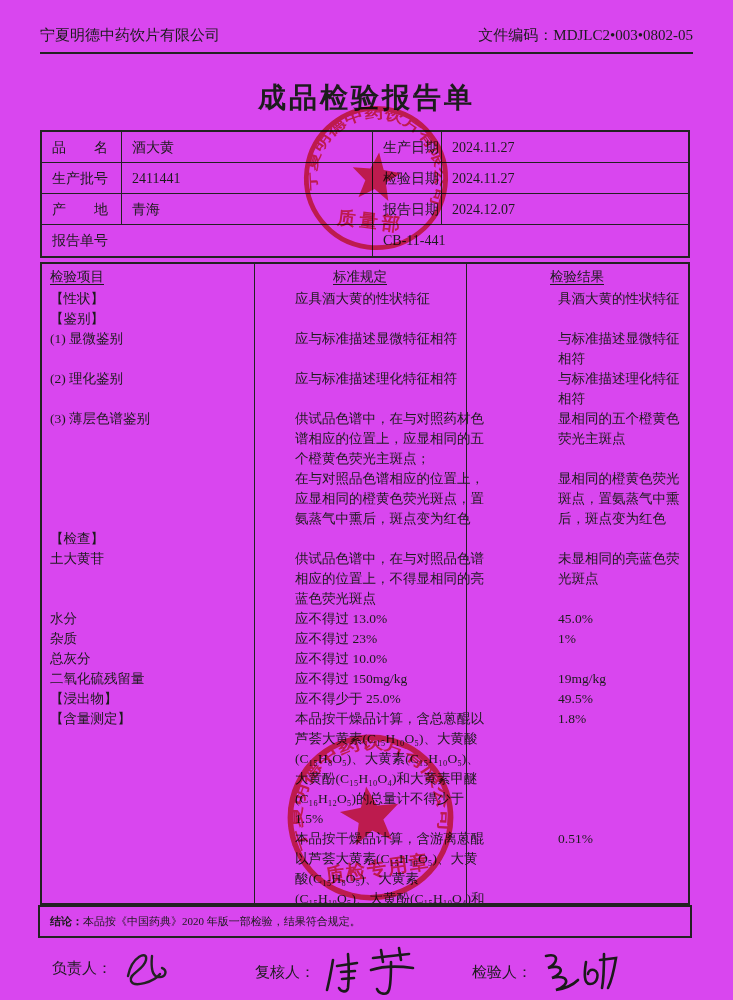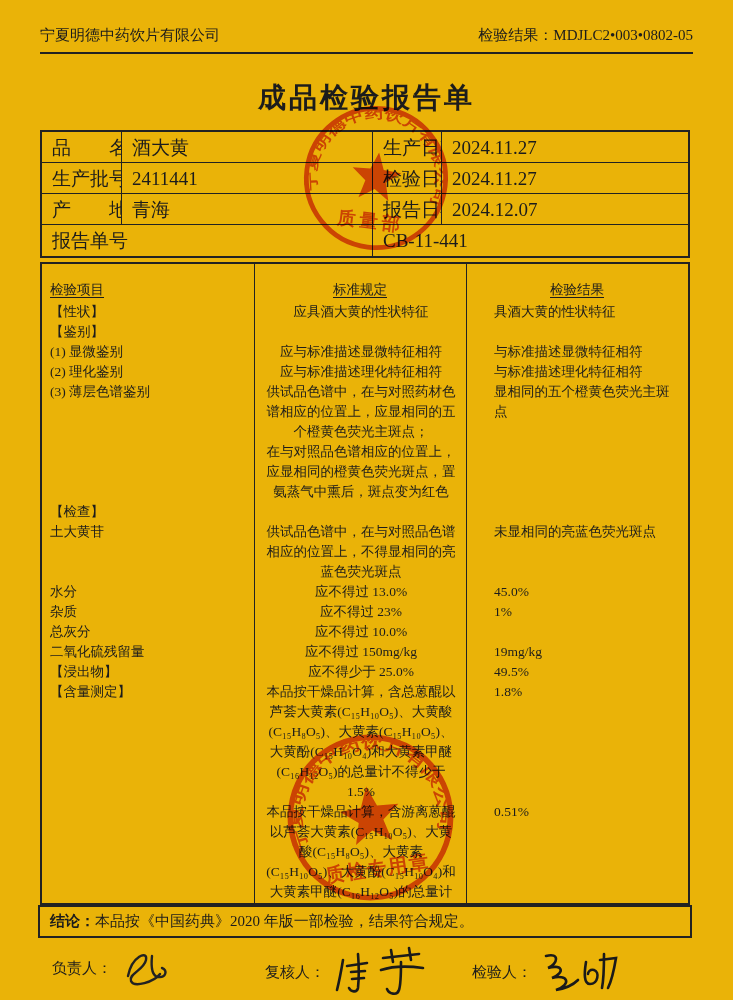--- a/index.html
+++ b/index.html
@@ -1,17 +1,17 @@
 <!DOCTYPE html>
 <html style="--stamp-color: #d84434;"><head>
 <meta charset="utf-8">
 <style>
   html,body{margin:0;padding:0;background:#888;}
   #page{
-    position:relative;width:733px;height:1000px;background:#eab308;
+    position:relative;width:733px;height:1000px;background:#d946ef;
     margin:0 auto;overflow:hidden;
     font-family:"Liberation Serif","DejaVu Serif",serif;
     color:#1c1c1c;
   }
   
   .doc-header{
     position:absolute;left:40px;right:40px;top:26px;
     display:flex;justify-content:space-between;align-items:flex-end;
     font-size:15px;
   }
@@ -21,73 +21,73 @@
   .doc-title{
     position:absolute;left:0;right:0;top:79px;text-align:center;
     font-family:"Liberation Sans","DejaVu Sans",sans-serif;
     font-size:28px;font-weight:bold;letter-spacing:3px;
   }
   
   .info-table{
     position:absolute;left:40px;top:130px;width:650px;
     border:2px solid #222;box-sizing:border-box;
     display:grid;grid-template-columns:80px 251px 69px 1fr;
-    font-size:19px;
+    font-size:14px;
   }
   .info-cell{
     border-right:1px solid #222;border-bottom:1px solid #222;
     height:31px;line-height:31px;padding:0 0 0 10px;
     white-space:nowrap;overflow:hidden;box-sizing:border-box;
   }
   .info-cell.lastcol{border-right:none;}
   .info-cell.lastrow{border-bottom:none;}
   .info-cell.span2{grid-column:span 2;}
   
   .main-table{
     position:absolute;left:40px;top:262px;width:650px;height:643px;
     border:2px solid #222;box-sizing:border-box;overflow:hidden;
     font-size:13.5px;line-height:20px;
   }
   .vline{position:absolute;top:0;bottom:0;width:1px;background:#222;}
   .vline.v1{left:212px;} .vline.v2{left:424px;}
-  .t-head{display:grid;grid-template-columns:212px 212px 1fr;padding-top:16px;height:22px;}
+  .t-head{display:grid;grid-template-columns:212px 212px 1fr;padding-top:3px;height:22px;}
   .t-head .h{text-align:center;}
   .t-head .h span{text-decoration:underline;text-underline-offset:3px;}
   .t-head .h.first{text-align:left;padding-left:8px;}
-  .t-row{display:grid;grid-template-columns:212px 212px 1fr;min-height:20px;}
+  .t-row{display:grid;grid-template-columns:212px 212px 1fr;min-height:20px;gap:32px;}
   .c-item{padding-left:8px;}
-  .c-std{padding-left:9px;padding-right:7px;text-align:center;}
+  .c-std{padding-left:9px;padding-right:7px;}
   .c-res{padding-left:28px;padding-right:6px;}
   
   .conclusion{
     position:absolute;left:38px;top:905px;width:654px;height:33px;
     border:2px solid #222;box-sizing:border-box;
-    line-height:29px;font-size:15px;padding-left:10px;
+    line-height:29px;font-size:11px;padding-left:10px;
   }
   .conclusion b{font-weight:bold;}
   
   .sig-row{position:absolute;left:40px;top:938px;right:0;height:60px;font-size:15px;}
   .sig-group{position:absolute;display:flex;align-items:center;}
   .sig-group.g0{left:12px;top:8px;text-align:center;}
-  .sig-group.g1{left:225px;top:8px;}
+  .sig-group.g1{left:215px;top:8px;}
   .sig-group.g2{left:432px;top:8px;}
   .sig-group svg{margin-left:6px;}
   
   .stamp{position:absolute;opacity:.85;mix-blend-mode:multiply;pointer-events:none;}
   .stamp-top{left:300px;top:102px;width:152px;height:152px;transform:rotate(7deg);}
   .stamp-bottom{left:283px;top:730px;width:175px;height:175px;transform:rotate(-8deg);}
 </style>
 </head>
 <body>
 
 <div id="page">
 
   <div class="doc-header">
     <span>宁夏明德中药饮片有限公司</span>
-    <span><span>检验结果：</span><span>MDJLC2•003•0802-05</span></span>
+    <span><span>文件编码：</span><span>MDJLC2•003•0802-05</span></span>
   </div>
   <div class="header-rule"></div>
 
   <div class="doc-title">成品检验报告单</div>
 
   <div class="info-table">
     <div class="info-cell">品　　名</div>
     <div class="info-cell">酒大黄</div>
     <div class="info-cell">生产日期</div>
     <div class="info-cell lastcol">2024.11.27</div>
@@ -141,20 +141,21 @@
 
     <div class="t-row">
       <div class="c-item">(3) 薄层色谱鉴别</div>
       <div class="c-std">供试品色谱中，在与对照药材色谱相应的位置上，应显相同的五个橙黄色荧光主斑点；</div>
       <div class="c-res">显相同的五个橙黄色荧光主斑点</div>
     </div>
 
     <div class="t-row">
       <div class="c-item"></div>
       <div class="c-std">在与对照品色谱相应的位置上，应显相同的橙黄色荧光斑点，置氨蒸气中熏后，斑点变为红色</div>
+      <div class="c-res">显相同的橙黄色荧光斑点，置氨蒸气中熏后，斑点变为红色</div>
     </div>
 
     <div class="t-row">
       <div class="c-item">【检查】</div>
       <div class="c-std"></div>
       <div class="c-res"></div>
     </div>
 
     <div class="t-row">
       <div class="c-item">土大黄苷</div>

